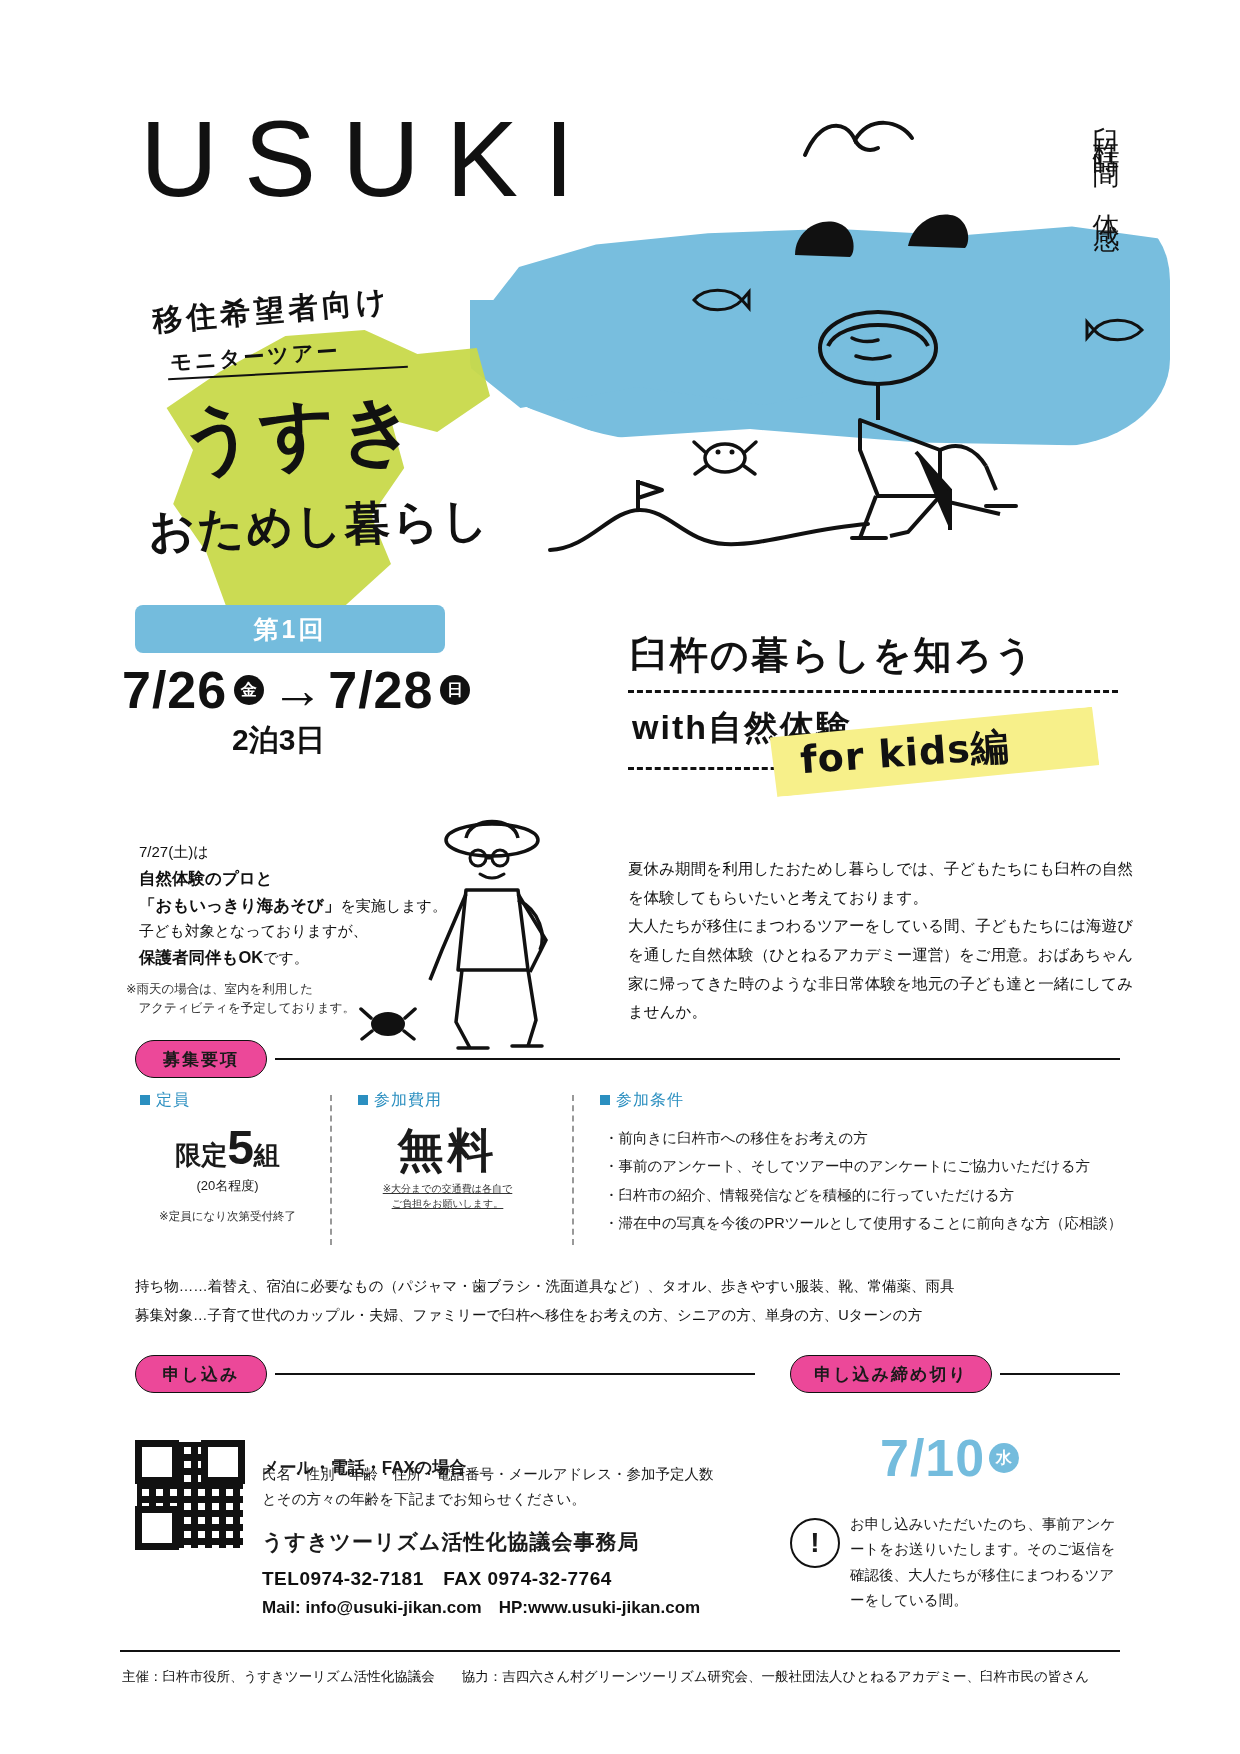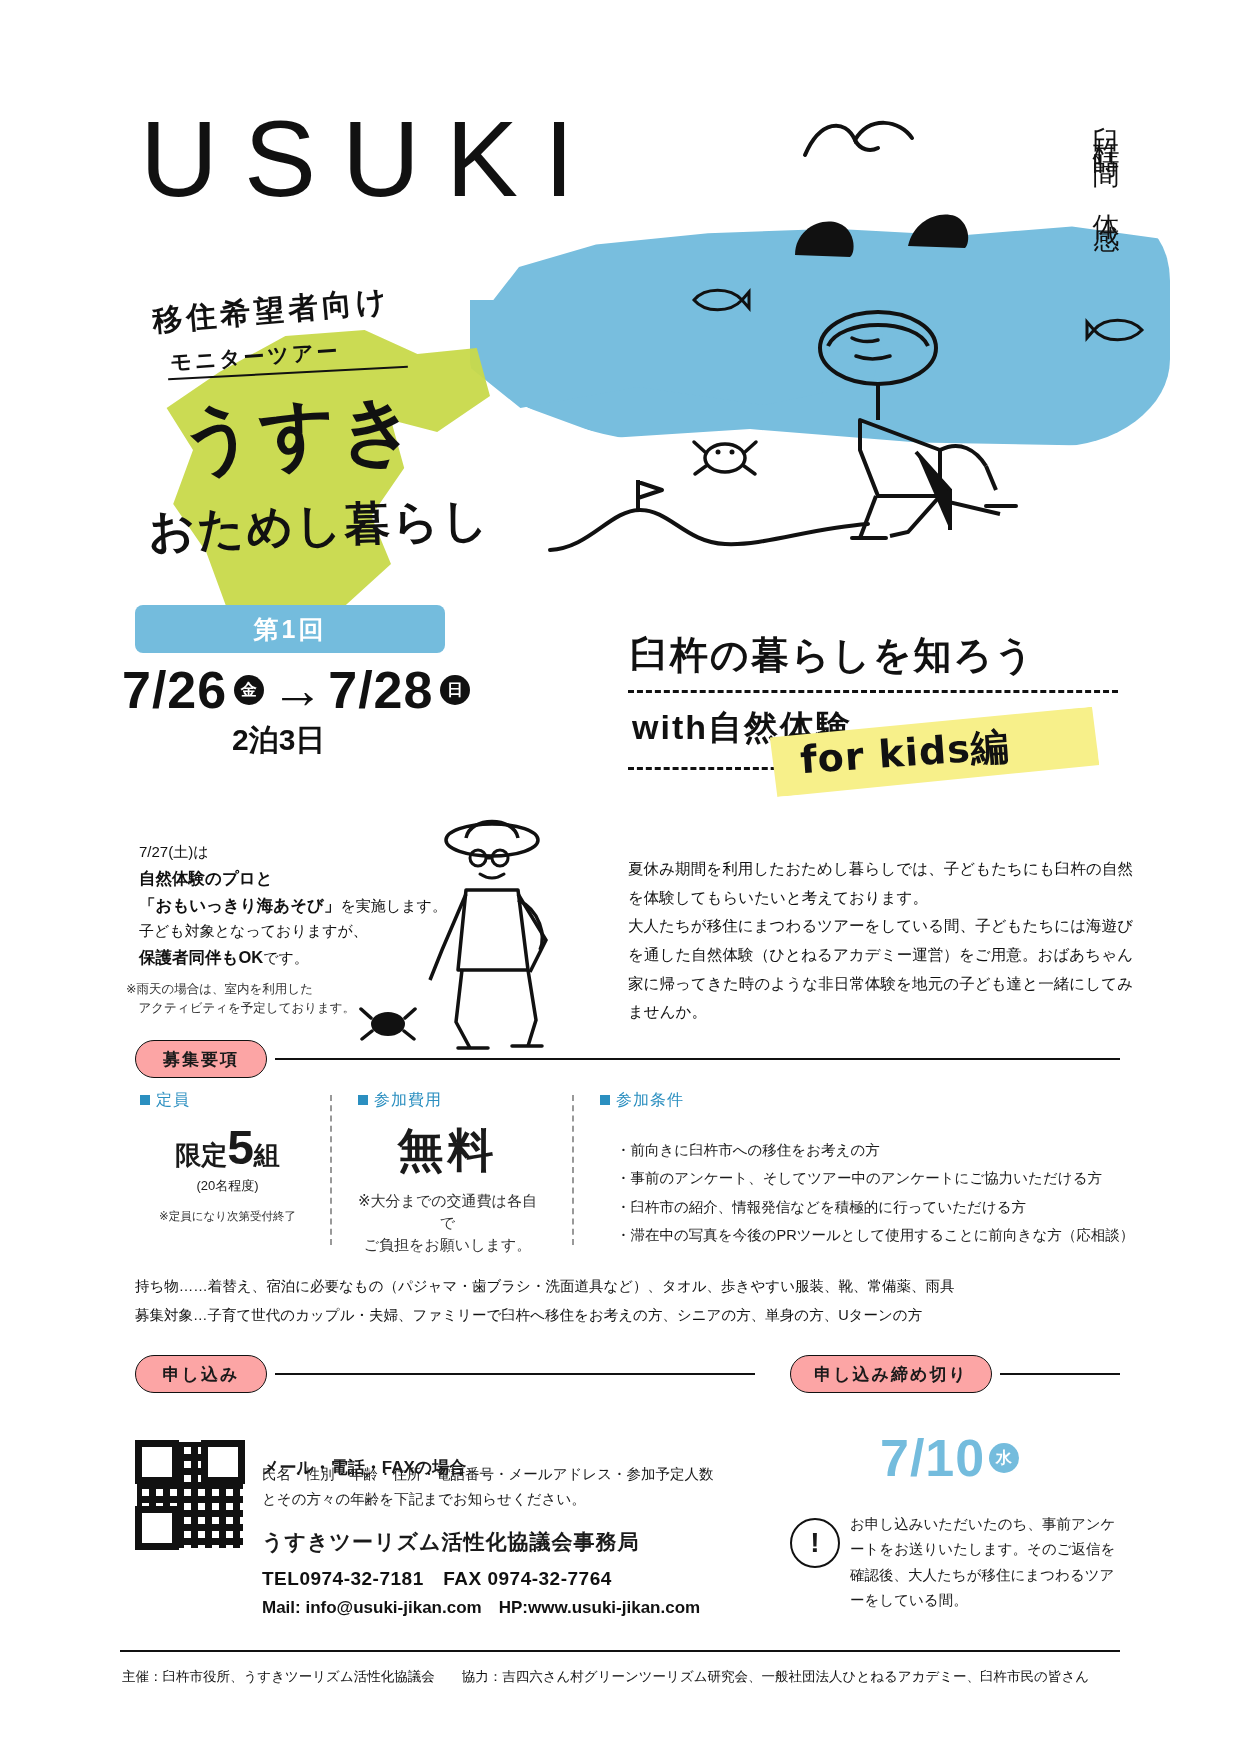--- a/index.html
+++ b/index.html
@@ -138,38 +138,38 @@
   .intro-text{
     position:absolute;left:628px;top:855px;width:505px;
     font-size:15.5px;line-height:1.85;color:#111;text-align:justify;
   }
 
   
   .tag{
     position:absolute;
     border:1.6px solid #111;border-radius:22px;
     height:36px;display:flex;align-items:center;justify-content:center;
-    font-size:17px;font-weight:700;letter-spacing:2px;background:#fca5a5;
+    font-size:17px;font-weight:700;letter-spacing:2px;background:#ec4899;
   }
   .hr-line{position:absolute;height:1.5px;background:#111;}
 
   
   .col-h{font-size:16px;font-weight:400;color:#2b8fc0;letter-spacing:1px;}
   .sq{display:inline-block;width:10px;height:10px;background:#2b8fc0;margin-right:6px;}
   .vdash{position:absolute;border-left:2px dashed #999;}
 
   .teiin{position:absolute;left:140px;top:1120px;width:175px;text-align:center;}
   .teiin .big{font-size:26px;font-weight:700;}
   .teiin .num{font-size:48px;font-weight:700;}
   .teiin .sub{font-size:13px;margin-top:2px;}
   .teiin .xs{font-size:11.5px;margin-top:14px;color:#333;}
 
   .hiyou{position:absolute;left:355px;top:1120px;width:185px;text-align:center;}
   .hiyou .muryou{font-size:46px;font-weight:700;letter-spacing:4px;}
-  .hiyou .xs{font-size:15px;margin-top:8px;line-height:1.45;color:#333;}
+  .hiyou .xs{font-size:10px;margin-top:0;line-height:1.45;color:#333;text-decoration:underline;}
 
   .jouken{position:absolute;left:600px;top:1120px;width:520px;}
   .jouken li{font-size:14.5px;line-height:1.95;list-style:none;}
 
   .motimono{
     position:absolute;left:135px;top:1272px;width:985px;
     font-size:14.5px;line-height:2.0;color:#111;
   }
 
   
@@ -363,21 +363,21 @@
   </div>
   <div class="hiyou">
     <div class="muryou">無料</div>
     <div class="xs" style="white-space:pre-line">※大分までの交通費は各自で
 ご負担をお願いします。</div>
   </div>
 
   <div style="position:absolute;left:600px;top:1090px;" class="col-h">
     <span class="sq"></span><span>参加条件</span>
   </div>
-  <ul class="jouken" style="margin:16px;padding:0;">
+  <ul class="jouken" style="margin:4px;padding:0;">
     <li>・前向きに臼杵市への移住をお考えの方</li>
     <li>・事前のアンケート、そしてツアー中のアンケートにご協力いただける方</li>
     <li>・臼杵市の紹介、情報発信などを積極的に行っていただける方</li>
     <li>・滞在中の写真を今後のPRツールとして使用することに前向きな方（応相談）</li>
   </ul>
 
   <div class="motimono">
     <div>持ち物……着替え、宿泊に必要なもの（パジャマ・歯ブラシ・洗面道具など）、タオル、歩きやすい服装、靴、常備薬、雨具</div>
     <div>募集対象…子育て世代のカップル・夫婦、ファミリーで臼杵へ移住をお考えの方、シニアの方、単身の方、Uターンの方</div>
   </div>

